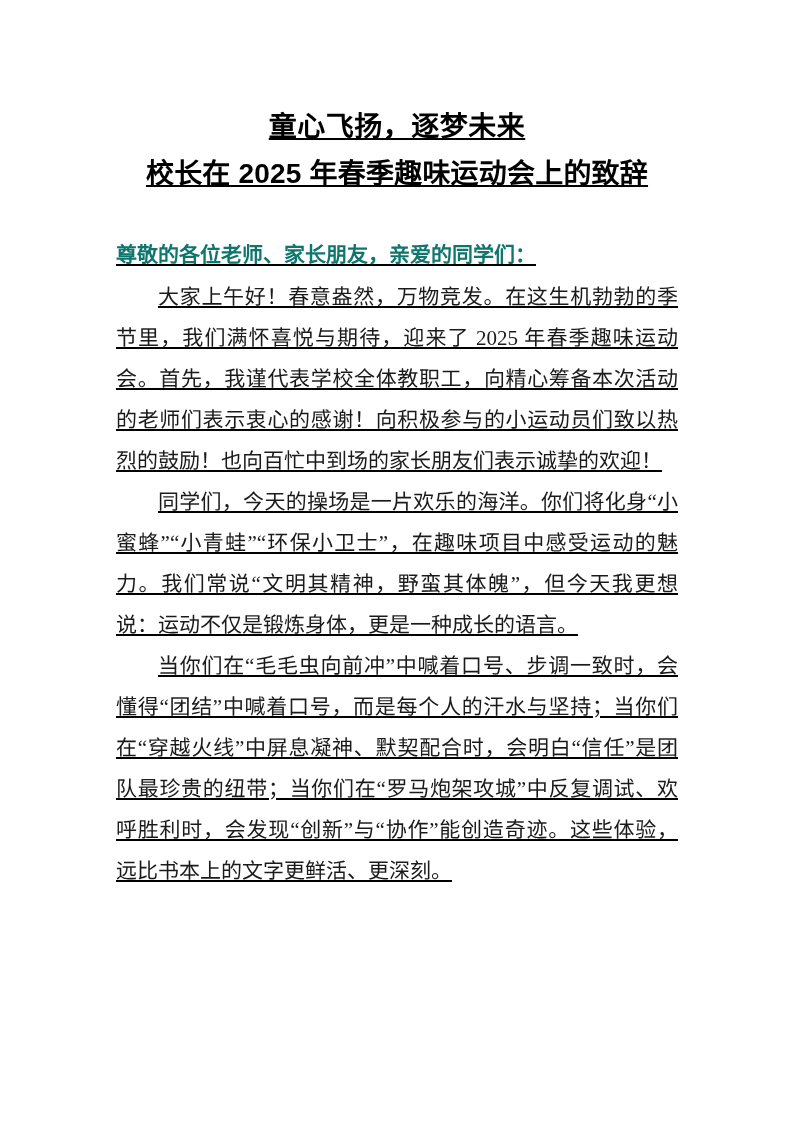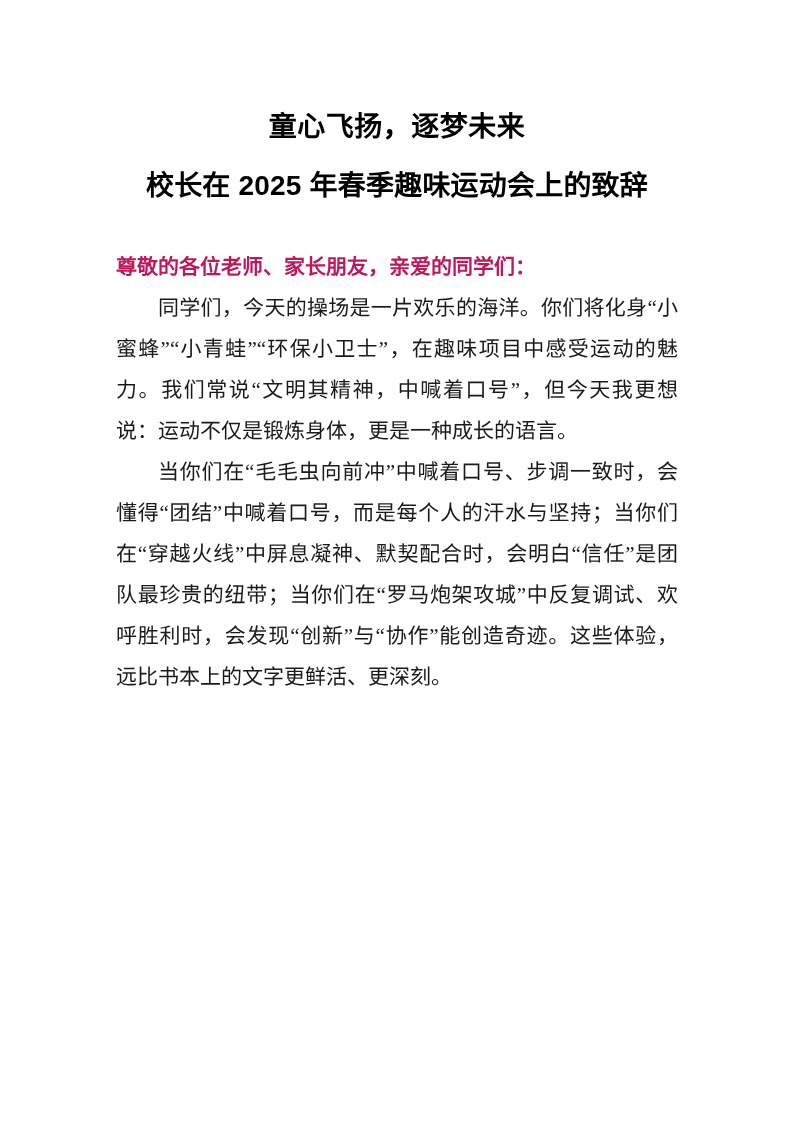--- a/index.html
+++ b/index.html
@@ -17,50 +17,51 @@
     background: #ffffff;
     box-sizing: border-box;
     overflow: hidden;
   }
 
   .content {
     position: absolute;
     left: 116px;
     top: 0;
     width: 562px;
+    text-decoration: underline;
   }
 
   
   .doc-title {
     font-family: "Liberation Sans", "DejaVu Sans", sans-serif;
     font-weight: 700;
     font-size: 28px;
     line-height: 1.0;
     color: #000000;
     text-align: center;
     letter-spacing: 0.5px;
     white-space: nowrap;
   }
 
   .doc-title-1 {
     margin-top: 113px;
   }
 
   .doc-title-2 {
-    margin-top: 31px;
+    margin-top: 19px;
     letter-spacing: 0.2px;
   }
 
   
   .salutation {
     font-family: "Liberation Serif", "DejaVu Serif", serif;
     font-weight: 700;
     font-size: 21px;
     line-height: 41px;
-    color: #be185d;
+    color: #0f766e;
     margin-top: 47px;
     text-align: justify;
     text-justify: inter-ideograph;
   }
 
   
   .section-heading {
     font-family: "Liberation Serif", "DejaVu Serif", serif;
     font-weight: 700;
     font-size: 21px;
@@ -93,21 +94,22 @@
 
 <div class="page">
   <div class="content">
 
     <div class="doc-title doc-title-1">童心飞扬，逐梦未来</div>
 
     <div class="doc-title doc-title-2">校长在 2025 年春季趣味运动会上的致辞</div>
 
     <div class="salutation">尊敬的各位老师、家长朋友，亲爱的同学们：</div>
 
+    <p class="body-para first-after-salutation">大家上午好！春意盎然，万物竞发。在这生机勃勃的季节里，我们满怀喜悦与期待，迎来了 2025 年春季趣味运动会。首先，我谨代表学校全体教职工，向精心筹备本次活动的老师们表示衷心的感谢！向积极参与的小运动员们致以热烈的鼓励！也向百忙中到场的家长朋友们表示诚挚的欢迎！</p>
 
 
-    <p class="body-para">同学们，今天的操场是一片欢乐的海洋。你们将化身“小蜜蜂”“小青蛙”“环保小卫士”，在趣味项目中感受运动的魅力。我们常说“文明其精神，中喊着口号”，但今天我更想说：运动不仅是锻炼身体，更是一种成长的语言。</p>
+    <p class="body-para">同学们，今天的操场是一片欢乐的海洋。你们将化身“小蜜蜂”“小青蛙”“环保小卫士”，在趣味项目中感受运动的魅力。我们常说“文明其精神，野蛮其体魄”，但今天我更想说：运动不仅是锻炼身体，更是一种成长的语言。</p>
 
     <p class="body-para">当你们在“毛毛虫向前冲”中喊着口号、步调一致时，会懂得“团结”中喊着口号，而是每个人的汗水与坚持；当你们在“穿越火线”中屏息凝神、默契配合时，会明白“信任”是团队最珍贵的纽带；当你们在“罗马炮架攻城”中反复调试、欢呼胜利时，会发现“创新”与“协作”能创造奇迹。这些体验，远比书本上的文字更鲜活、更深刻。</p>
 
 
   </div>
 </div>
 
 </body></html>

